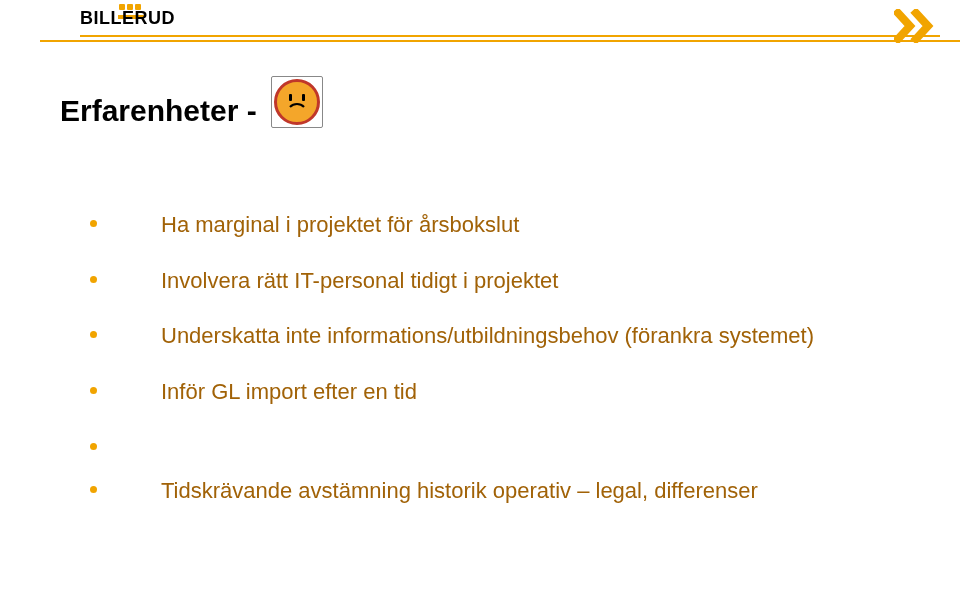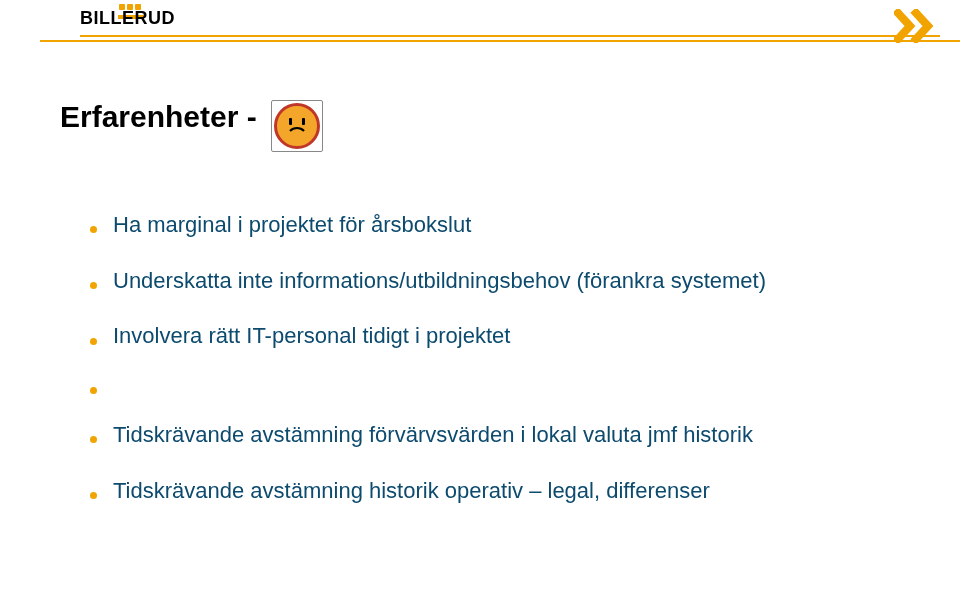--- a/index.html
+++ b/index.html
@@ -65,24 +65,24 @@
     right: 20px;
     width: 48px;
     height: 40px;
     display: flex;
     align-items: center;
     justify-content: center;
   }
   .chevrons svg { display:block; }
   .title-row {
     position: absolute;
-    top: 100px;
+    top: 76px;
     left: 60px;
     display: flex;
-    align-items: flex-start;
+    align-items: flex-end;
     gap: 14px;
   }
   .title-text {
     font-size: 30px;
     font-weight: 700;
     color: #000;
   }
   .face-frame {
     width: 50px;
     height: 50px;
@@ -127,25 +127,26 @@
     border-top-color: #000;
   }
   .bullets {
     position: absolute;
     top: 210px;
     left: 90px;
     right: 80px;
   }
   .bullet {
     display: flex;
-    align-items: center;
+    align-items: flex-start;
     margin-bottom: 26px;
     font-size: 22px;
-    color: #0c4a6e;
+    color: #a16207;
     line-height: 1.35;
+    gap: 48px;
   }
   .bullet .dot {
     width: 7px;
     height: 7px;
     border-radius: 50%;
     background: #f1a400;
     flex-shrink: 0;
     margin-top: 10px;
     margin-right: 16px;
   }
@@ -180,30 +181,30 @@
   </span>
 </div>
 
 <div class="bullets">
   <div class="bullet">
     <span class="dot"></span>
     <span>Ha marginal i projektet för årsbokslut</span>
   </div>
   <div class="bullet">
     <span class="dot"></span>
+    <span>Involvera rätt IT-personal tidigt i projektet</span>
+  </div>
+  <div class="bullet">
+    <span class="dot"></span>
     <span>Underskatta inte informations/utbildningsbehov (förankra systemet)</span>
   </div>
   <div class="bullet">
     <span class="dot"></span>
-    <span>Involvera rätt IT-personal tidigt i projektet</span>
-  </div>
-  <div class="bullet">
-    <span class="dot"></span>
-  </div>
-  <div class="bullet">
-    <span class="dot"></span>
-    <span>Tidskrävande avstämning förvärvsvärden i lokal valuta jmf historik</span>
+    <span>Inför GL import efter en tid</span>
+  </div>
+  <div class="bullet">
+    <span class="dot"></span>
   </div>
   <div class="bullet">
     <span class="dot"></span>
     <span>Tidskrävande avstämning historik operativ – legal, differenser</span>
   </div>
 </div>
 
 </body></html>

